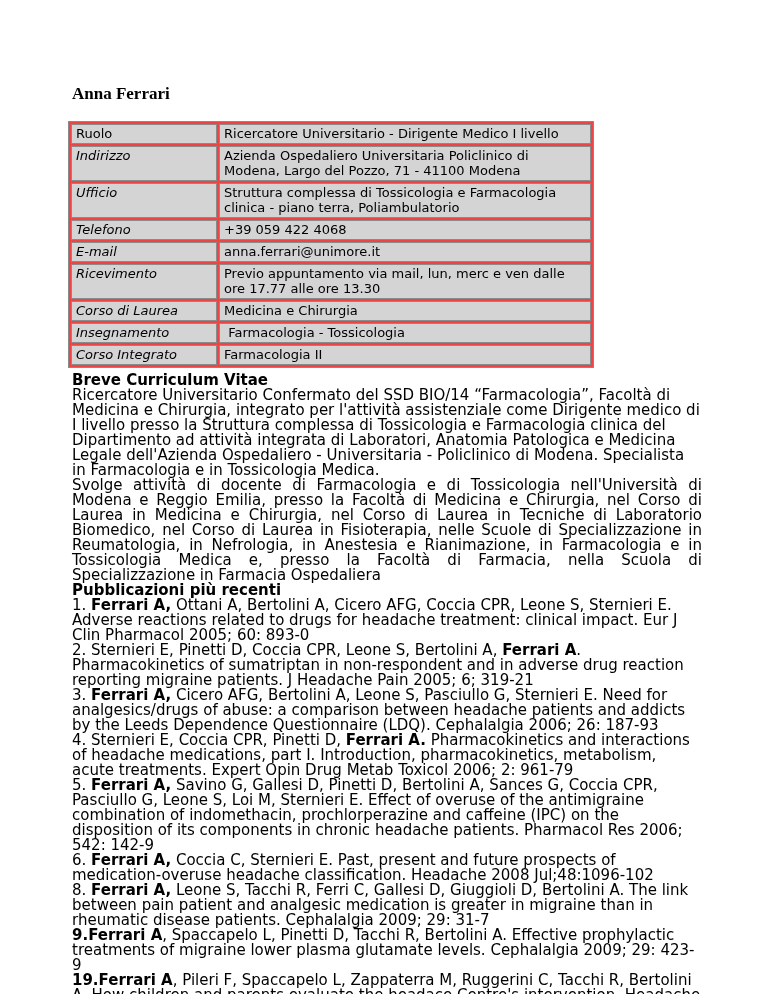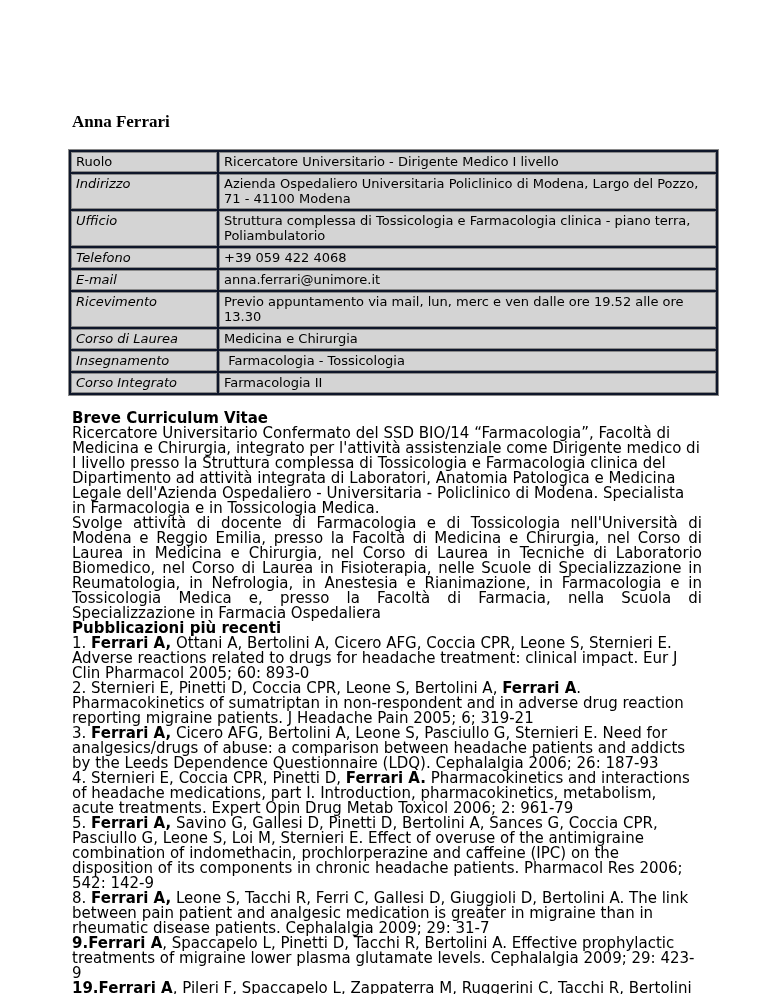--- a/index.html
+++ b/index.html
@@ -11,36 +11,36 @@
   body {
     width: 768px;
     height: 994px;
     overflow: hidden;
     font-family: "DejaVu Sans", "Liberation Sans", sans-serif;
   }
   .page {
     box-sizing: border-box;
     width: 768px;
     height: 994px;
-    padding: 112px 66px 0 72px;
+    padding: 84px 66px 0 72px;
   }
   .page-title {
     margin: 0 0 17px 0;
     font-family: "Liberation Serif", "DejaVu Serif", serif;
     font-weight: bold;
     font-size: 17px;
     line-height: 20px;
   }
   table.profile {
     border-collapse: separate;
     border-spacing: 2px;
-    background: #0f172a;
+    background: #ef4444;
     border: 1px solid #8a8a8a;
-    margin: 0 0 15px -4px;
-    width: 651px;
+    margin: 0 0 5px -4px;
+    width: 526px;
     table-layout: fixed;
   }
   table.profile td {
     background: #d4d4d4;
     border: 1px solid #8a8a8a;
     font-size: 13px;
     line-height: 15px;
     padding: 1px 4px 2px 4px;
     vertical-align: top;
     white-space: pre-wrap;
@@ -85,21 +85,21 @@
         <tr>
           <td class="label italic">Telefono</td>
           <td class="value">+39 059 422 4068</td>
         </tr>
         <tr>
           <td class="label italic">E-mail</td>
           <td class="value">anna.ferrari@unimore.it</td>
         </tr>
         <tr>
           <td class="label italic">Ricevimento</td>
-          <td class="value">Previo appuntamento via mail, lun, merc e ven dalle ore 19.52 alle ore 13.30</td>
+          <td class="value">Previo appuntamento via mail, lun, merc e ven dalle ore 17.77 alle ore 13.30</td>
         </tr>
         <tr>
           <td class="label italic">Corso di Laurea</td>
           <td class="value">Medicina e Chirurgia</td>
         </tr>
         <tr>
           <td class="label italic">Insegnamento</td>
           <td class="value"> Farmacologia - Tossicologia</td>
         </tr>
         <tr>
@@ -118,19 +118,20 @@
     <div class="para justified">Svolge attività di docente di Farmacologia e di Tossicologia nell'Università di Modena e Reggio Emilia, presso la Facoltà di Medicina e Chirurgia, nel Corso di Laurea in Medicina e Chirurgia, nel Corso di Laurea in Tecniche di Laboratorio Biomedico, nel Corso di Laurea in Fisioterapia, nelle Scuole di Specializzazione in Reumatologia, in Nefrologia, in Anestesia e Rianimazione, in Farmacologia e in Tossicologia Medica e, presso la Facoltà di Farmacia, nella Scuola di Specializzazione in Farmacia Ospedaliera</div>
 
     <div class="heading">Pubblicazioni più recenti</div>
 
     <div>
         <p class="pub"><span>1. </span><b>Ferrari A,</b><span> Ottani A, Bertolini A, Cicero AFG, Coccia CPR, Leone S, Sternieri E. Adverse reactions related to drugs for headache treatment: clinical impact. Eur J Clin Pharmacol 2005; 60: 893-0</span></p>
         <p class="pub"><span>2. Sternieri E, Pinetti D, Coccia CPR, Leone S, Bertolini A, </span><b>Ferrari A</b><span>. Pharmacokinetics of sumatriptan in non-respondent and in adverse drug reaction reporting migraine patients. J Headache Pain 2005; 6; 319-21</span></p>
         <p class="pub"><span>3. </span><b>Ferrari A,</b><span> Cicero AFG, Bertolini A, Leone S, Pasciullo G, Sternieri E. Need for analgesics/drugs of abuse: a comparison between headache patients and addicts by the Leeds Dependence Questionnaire (LDQ). Cephalalgia 2006; 26: 187-93</span></p>
         <p class="pub"><span>4. Sternieri E, Coccia CPR, Pinetti D, </span><b>Ferrari A.</b><span> Pharmacokinetics and interactions of headache medications, part I. Introduction, pharmacokinetics, metabolism, acute treatments. Expert Opin Drug Metab Toxicol 2006; 2: 961-79</span></p>
         <p class="pub"><span>5. </span><b>Ferrari A,</b><span> Savino G, Gallesi D, Pinetti D, Bertolini A, Sances G, Coccia CPR, Pasciullo G, Leone S, Loi M, Sternieri E. Effect of overuse of the antimigraine combination of indomethacin, prochlorperazine and caffeine (IPC) on the disposition of its components in chronic headache patients. Pharmacol Res 2006; 542: 142-9</span></p>
+        <p class="pub"><span>6. </span><b>Ferrari A,</b><span> Coccia C, Sternieri E. Past, present and future prospects of medication-overuse headache classification. Headache 2008 Jul;48:1096-102</span></p>
         <p class="pub"><span>8. </span><b>Ferrari A,</b><span> Leone S, Tacchi R, Ferri C, Gallesi D, Giuggioli D, Bertolini A. The link between pain patient and analgesic medication is greater in migraine than in rheumatic disease patients. Cephalalgia 2009; 29: 31-7</span></p>
         <p class="pub"><b>9.Ferrari A</b><span>, Spaccapelo L, Pinetti D, Tacchi R, Bertolini A. Effective prophylactic treatments of migraine lower plasma glutamate levels. Cephalalgia 2009; 29: 423-9</span></p>
         <p class="pub"><b>19.Ferrari A</b><span>, Pileri F, Spaccapelo L, Zappaterra M, Ruggerini C, Tacchi R, Bertolini A. How children and parents evaluate the headace Centre's intervention. Headache 2009; 49: 194-201</span></p>
       </div>
 
   </div>
 </div>
 
 </body></html>

